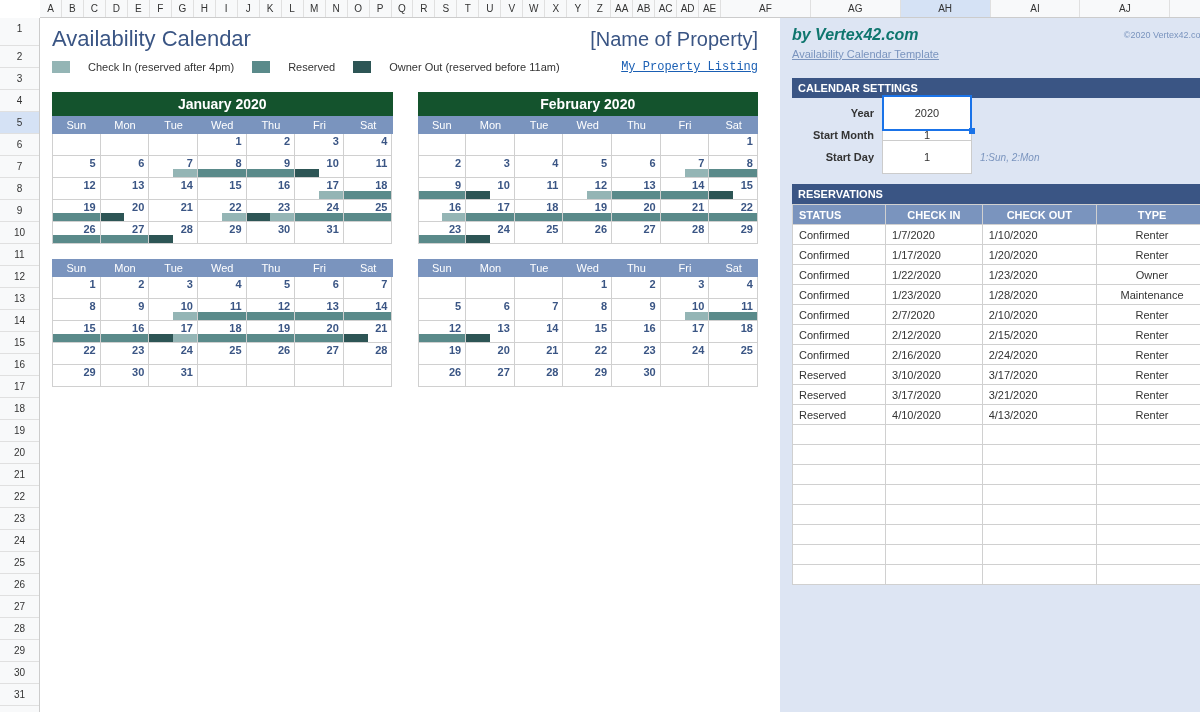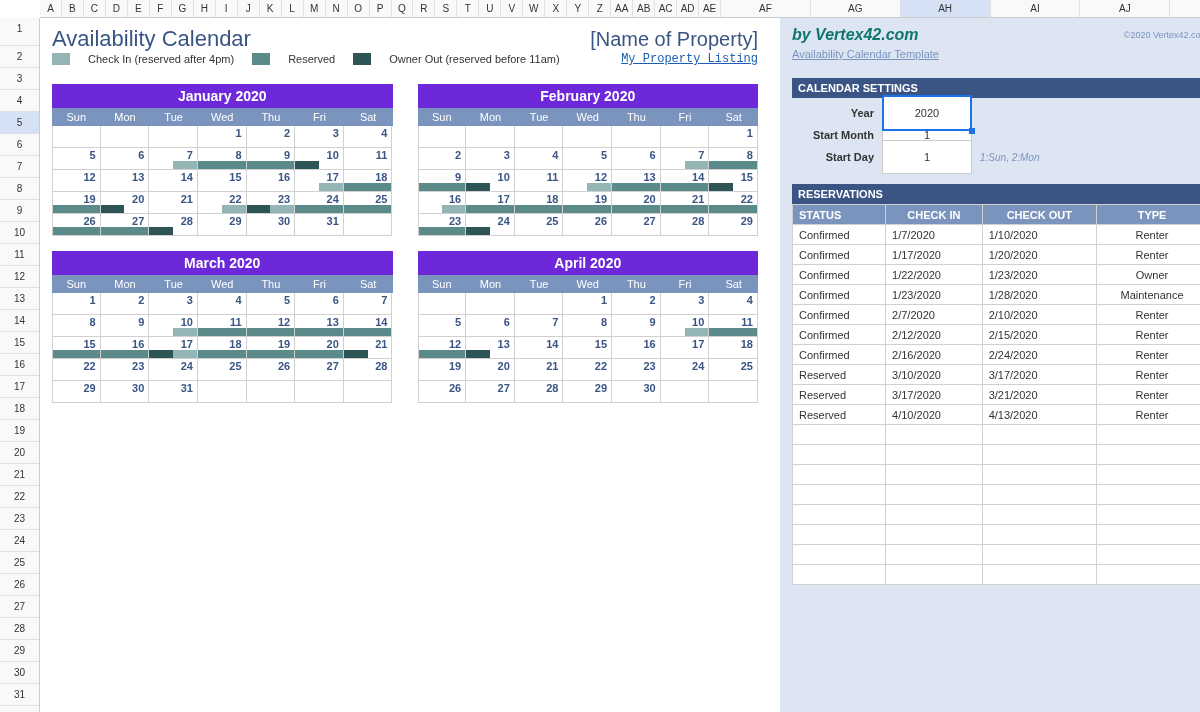--- a/index.html
+++ b/index.html
@@ -20,35 +20,35 @@
 .row-n { height: 22px; border-bottom: 1px solid #e0e0e0; text-align: center; font-size: 10px; color: #333; line-height: 22px; }
 .row-n.tall { height: 28px; }
 .row-n.active { background: #d5e2f5; }
 
 
 .content { position: absolute; top: 18px; left: 40px; right: 0; bottom: 0; }
 
 .left-panel { position: absolute; top: 0; left: 0; width: 730px; padding: 8px 12px; }
 .right-panel { position: absolute; top: 0; left: 740px; width: 440px; background: #dde5f3; padding: 8px 12px; height: 700px; }
 
-.title-row { display: flex; justify-content: space-between; align-items: baseline; }
+.title-row { display: flex; justify-content: space-between; align-items: baseline; margin-bottom: 8px; }
 .main-title { font-size: 22px; font-weight: normal; color: #3a5584; }
 .prop-name { font-size: 20px; color: #3a5584; }
 
 .legend-row { display: flex; align-items: center; gap: 18px; margin-bottom: 18px; font-size: 11px; color: #333; }
 .lg-box { width: 18px; height: 12px; display: inline-block; }
 .lg-checkin { background: #94b5b5; }
 .lg-reserved { background: #5a8a8a; }
 .lg-checkout { background: #2d5555; }
 .legend-link { color: #1a5fb4; text-decoration: underline; margin-left: auto; font-size: 12px; font-family: Liberation Mono, monospace; }
 
 .cal-grid { display: grid; grid-template-columns: 1fr 1fr; gap: 15px 25px; }
 
 .month { }
-.month-head { background: #6d28d9; color: #fff; text-align: center; font-weight: bold; font-size: 14px; padding: 4px; }
+.month-head { background: #14532d; color: #fff; text-align: center; font-weight: bold; font-size: 14px; padding: 4px; }
 .dow { display: grid; grid-template-columns: repeat(7,1fr); background: #7a94be; color: #fff; font-size: 11px; }
 .dow div { text-align: center; padding: 3px; }
 .days { display: grid; grid-template-columns: repeat(7,1fr); }
 .day { position: relative; height: 22px; border-right: 1px solid #d0d0d0; border-bottom: 1px solid #d0d0d0; }
 .day:first-child, .days > .day:nth-child(7n+1) { border-left: 1px solid #d0d0d0; }
 .day .num { position: absolute; top: 1px; right: 4px; font-size: 11px; font-weight: bold; color: #3a5584; }
 
 
 .bar { position: absolute; left: 0; right: 0; bottom: 0; height: 8px; }
 .r-in { background: #94b5b5; left: 50%; }
@@ -415,21 +415,20 @@
               </div>
               <div class="day">
                 <span class="num">28</span>
               </div>
               <div class="day">
                 <span class="num">29</span>
               </div>
             </div>
           </div>
           <div class="month">
-            <div class="month-head">March 2020</div>
             <div class="dow">
               <div>Sun</div>
               <div>Mon</div>
               <div>Tue</div>
               <div>Wed</div>
               <div>Thu</div>
               <div>Fri</div>
               <div>Sat</div>
             </div>
             <div class="days">
@@ -539,21 +538,20 @@
               <div class="day">
                 <span class="num">31</span>
               </div>
               <div class="day"></div>
               <div class="day"></div>
               <div class="day"></div>
               <div class="day"></div>
             </div>
           </div>
           <div class="month">
-            <div class="month-head">April 2020</div>
             <div class="dow">
               <div>Sun</div>
               <div>Mon</div>
               <div>Tue</div>
               <div>Wed</div>
               <div>Thu</div>
               <div>Fri</div>
               <div>Sat</div>
             </div>
             <div class="days">

